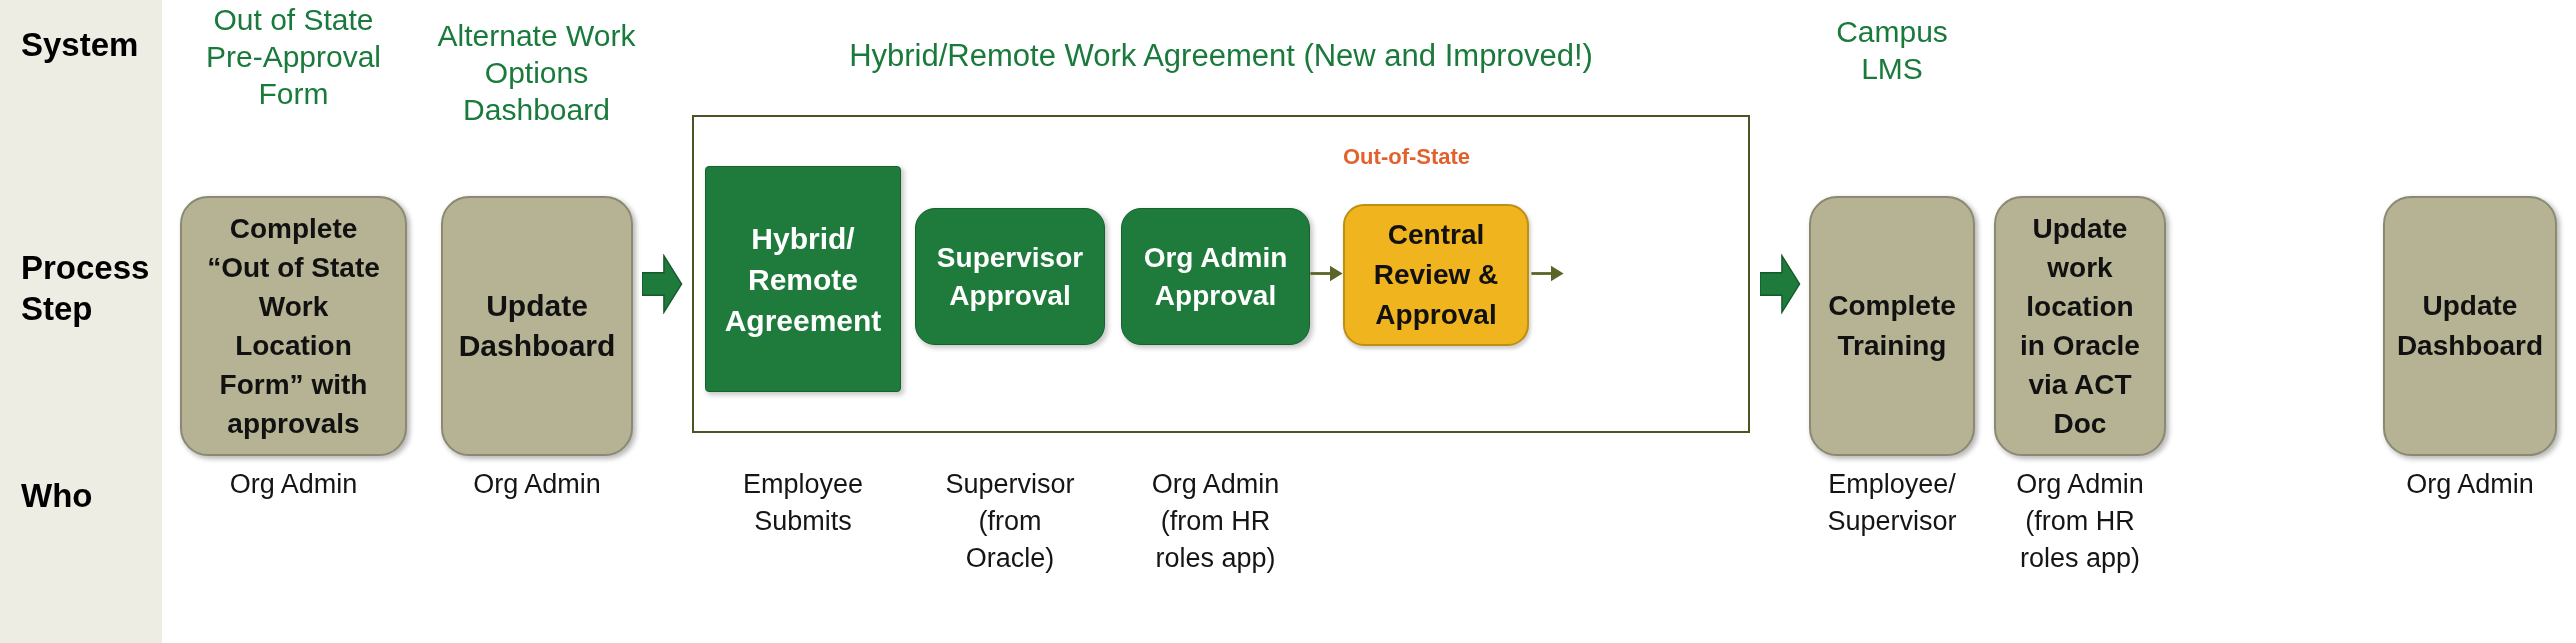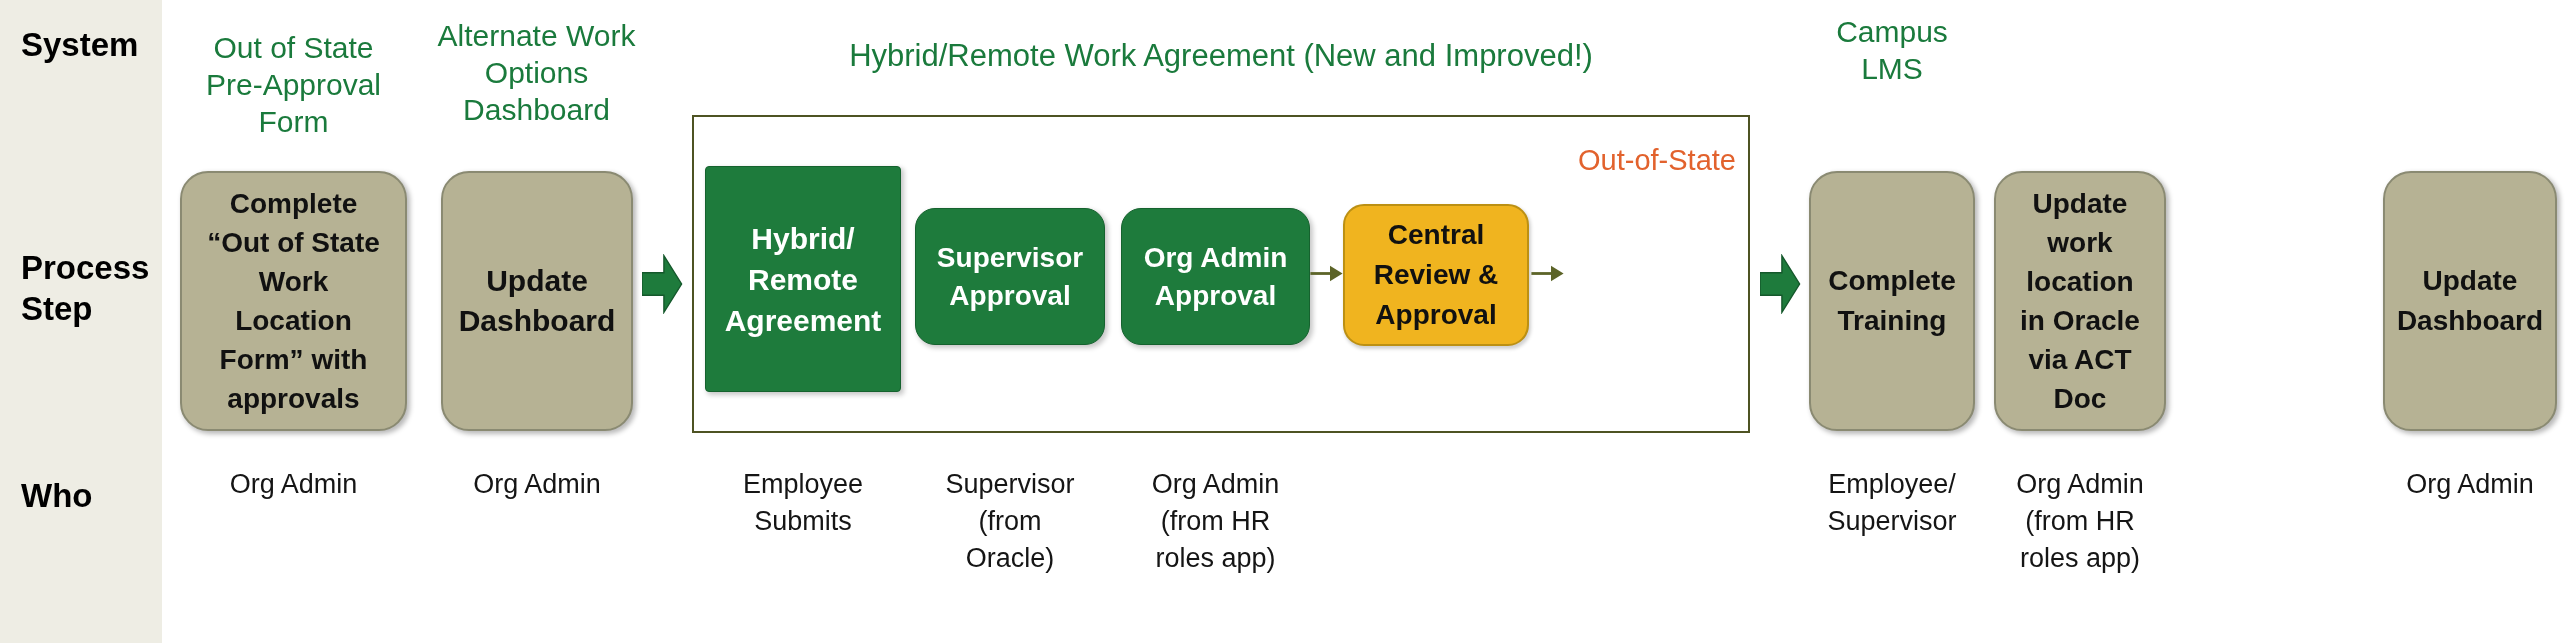--- a/index.html
+++ b/index.html
@@ -30,20 +30,21 @@
     position:absolute;box-sizing:border-box;
     display:flex;align-items:center;justify-content:center;
     text-align:center;font-weight:bold;white-space:pre-line;
     color:#111;
   }
   .khaki{
     background:var(--khaki,#B6B294);
     border:2.1px solid var(--khaki_border,#8A8A72);
     border-radius:28px;
     box-shadow:2.1px 2.8px 5px rgba(0,0,0,0.28);
+    margin-top:25px;
   }
   .greenbox{
     background:var(--green,#1E7B3C);
     border:1.4px solid var(--green_dark,#15622E);
     border-radius:4px;
     color:#fff;
     box-shadow:2.1px 2.8px 5px rgba(0,0,0,0.22);
   }
   .yellowbox{
     background:var(--yellow,#F0B41F);
@@ -52,21 +53,21 @@
     box-shadow:1.4px 2.1px 3.6px rgba(0,0,0,0.18);
   }
   .outline{
     position:absolute;left:692px;top:115px;width:1058px;height:318px;
     box-sizing:border-box;
     border:2.8px solid var(--outline,#4E5323);
     background:transparent;
   }
   .oos{
     position:absolute;left:1343px;top:144px;width:393px;
-    text-align:right;font-weight:normal;font-size:29px;
+    text-align:left;font-weight:bold;font-size:22px;
     color:var(--orange,#E2622D);
   }
   .who{
     position:absolute;top:466px;
     color:#151515;text-align:center;white-space:pre-line;
     font-size:27px;line-height:37px;
   }
   .blockarrow{position:absolute;color:var(--green,#1E7B3C);}
   .smallarrow{position:absolute;color:var(--olive_arrow,#5C6428);}
 </style>
@@ -74,21 +75,21 @@
 <body>
 
 <div class="canvas">
 
   <div class="leftcol"></div>
   <div class="rowlab" style="top:24px">System</div>
   <div class="rowlab" style="top:247px">Process
 Step</div>
   <div class="rowlab" style="top:475px">Who</div>
 
-  <div class="hdr" style="left:180px;top:29px;width:227px">Out of State
+  <div class="hdr" style="left:180px;top:1px;width:227px">Out of State
 Pre-Approval
 Form</div>
   <div class="hdr" style="left:412px;top:17px;width:249px">Alternate Work
 Options
 Dashboard</div>
   <div class="hdr" style="left:692px;top:37px;width:1058px;font-size:31px">Hybrid/Remote Work Agreement (New and Improved!)</div>
   <div class="hdr" style="left:1809px;top:12.8px;width:166px">Campus
 LMS</div>
 
   <div class="outline"></div>

